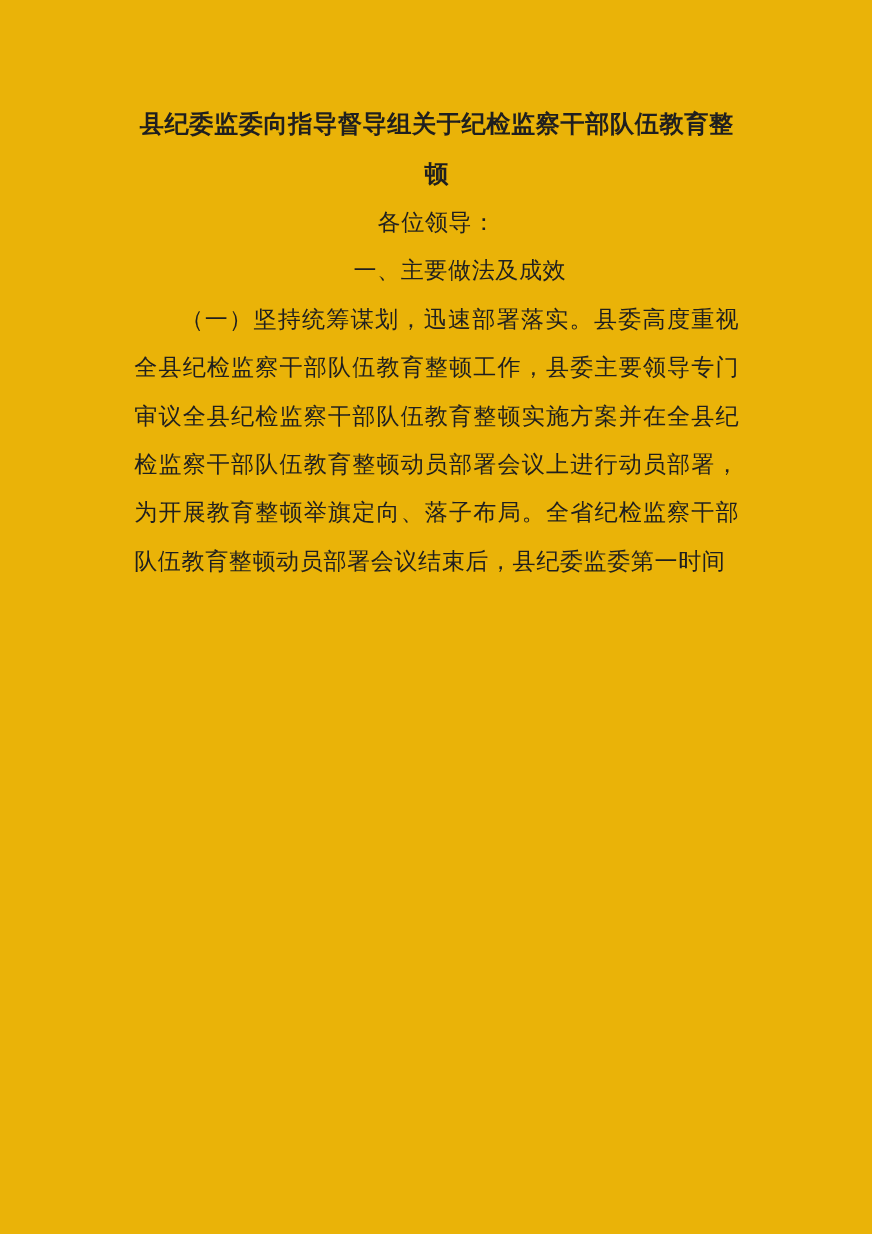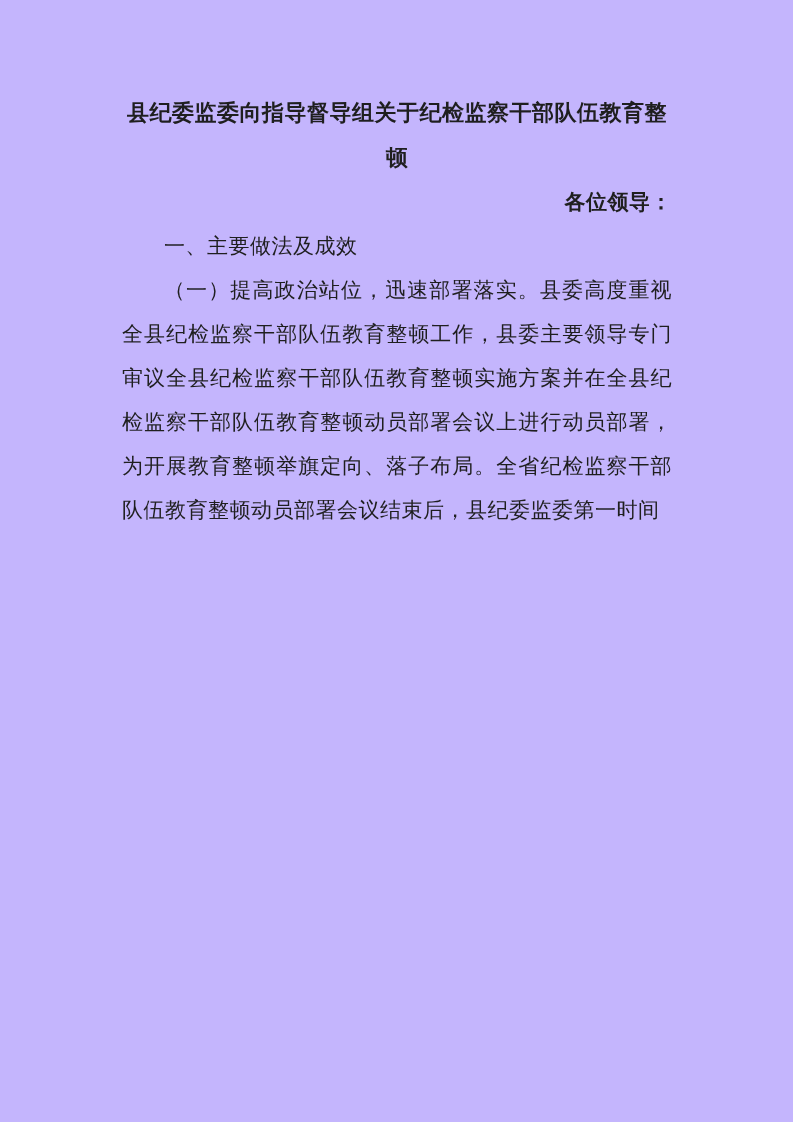--- a/index.html
+++ b/index.html
@@ -10,64 +10,64 @@
   body {
     width: 793px;
     height: 1122px;
     font-family: "Liberation Serif", "DejaVu Serif", serif;
   }
   .page {
     box-sizing: border-box;
     width: 793px;
     height: 1122px;
     padding: 90px 121px 40px 122px;
-    background: #c4b5fd;
+    background: #eab308;
     color: #1f1f1f;
     font-size: 21px;
     line-height: 44px;
     overflow: hidden;
   }
   .doc-title {
     font-weight: bold;
     font-size: 22px;
     line-height: 45px;
     text-align: center;
     letter-spacing: 0.5px;
   }
   .title-line {
     display: block;
   }
   .salutation {
-    text-align: right;
+    text-align: center;
     letter-spacing: 0.5px;
-    font-weight: bold;
   }
   .para {
     margin: 0;
     text-indent: 2em;
     text-align: justify;
     letter-spacing: 0.5px;
     word-break: break-all;
   }
   .heading {
     margin: 0;
     text-indent: 2em;
     letter-spacing: 0.5px;
+    text-align: center;
   }
 </style>
 </head>
 <body>
 
 <div class="page">
 
   <div class="doc-title">
     <span class="title-line">县纪委监委向指导督导组关于纪检监察干部队伍教育整顿</span>
   </div>
 
   <div class="salutation">各位领导：</div>
 
 
   <p class="heading">一、主要做法及成效</p>
 
 
-  <p class="para">（一）提高政治站位，迅速部署落实。县委高度重视全县纪检监察干部队伍教育整顿工作，县委主要领导专门审议全县纪检监察干部队伍教育整顿实施方案并在全县纪检监察干部队伍教育整顿动员部署会议上进行动员部署，为开展教育整顿举旗定向、落子布局。全省纪检监察干部队伍教育整顿动员部署会议结束后，县纪委监委第一时间</p>
+  <p class="para">（一）坚持统筹谋划，迅速部署落实。县委高度重视全县纪检监察干部队伍教育整顿工作，县委主要领导专门审议全县纪检监察干部队伍教育整顿实施方案并在全县纪检监察干部队伍教育整顿动员部署会议上进行动员部署，为开展教育整顿举旗定向、落子布局。全省纪检监察干部队伍教育整顿动员部署会议结束后，县纪委监委第一时间</p>
 
 </div>
 
 </body></html>

